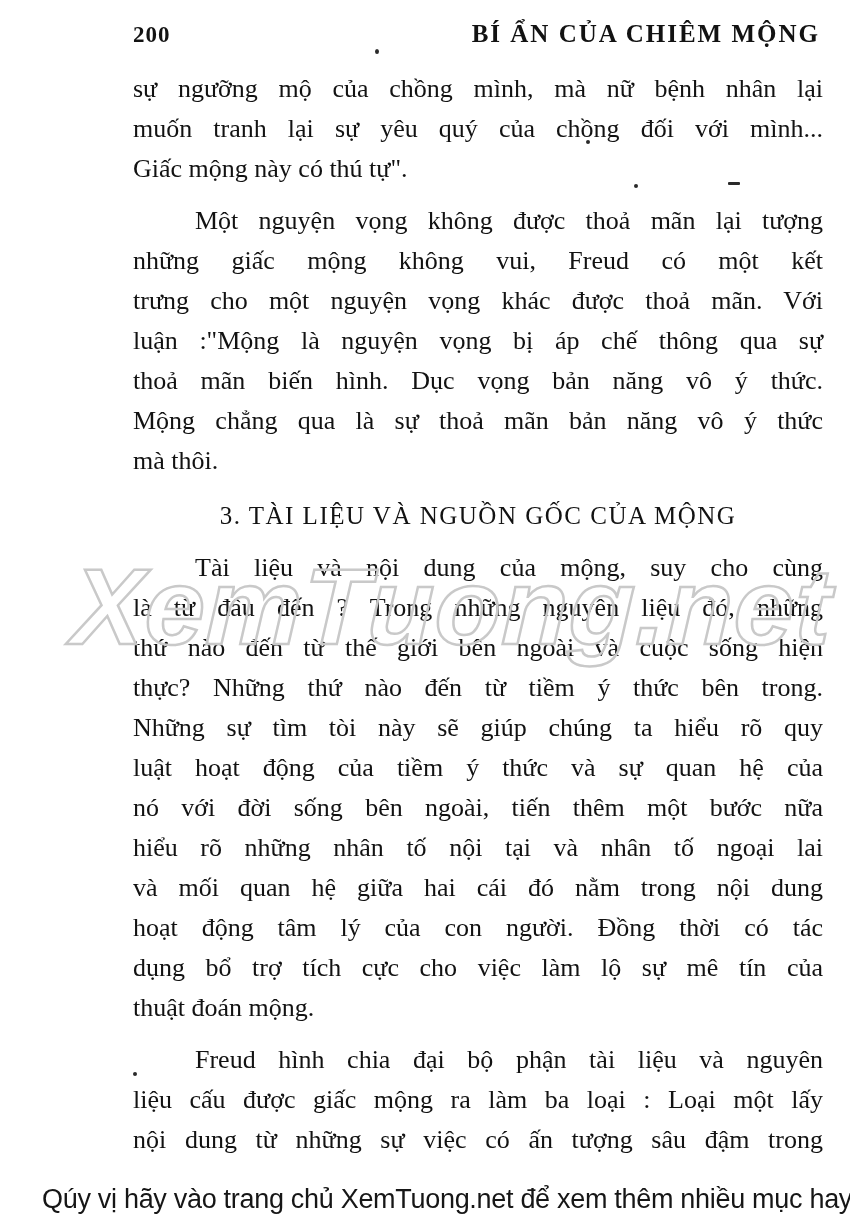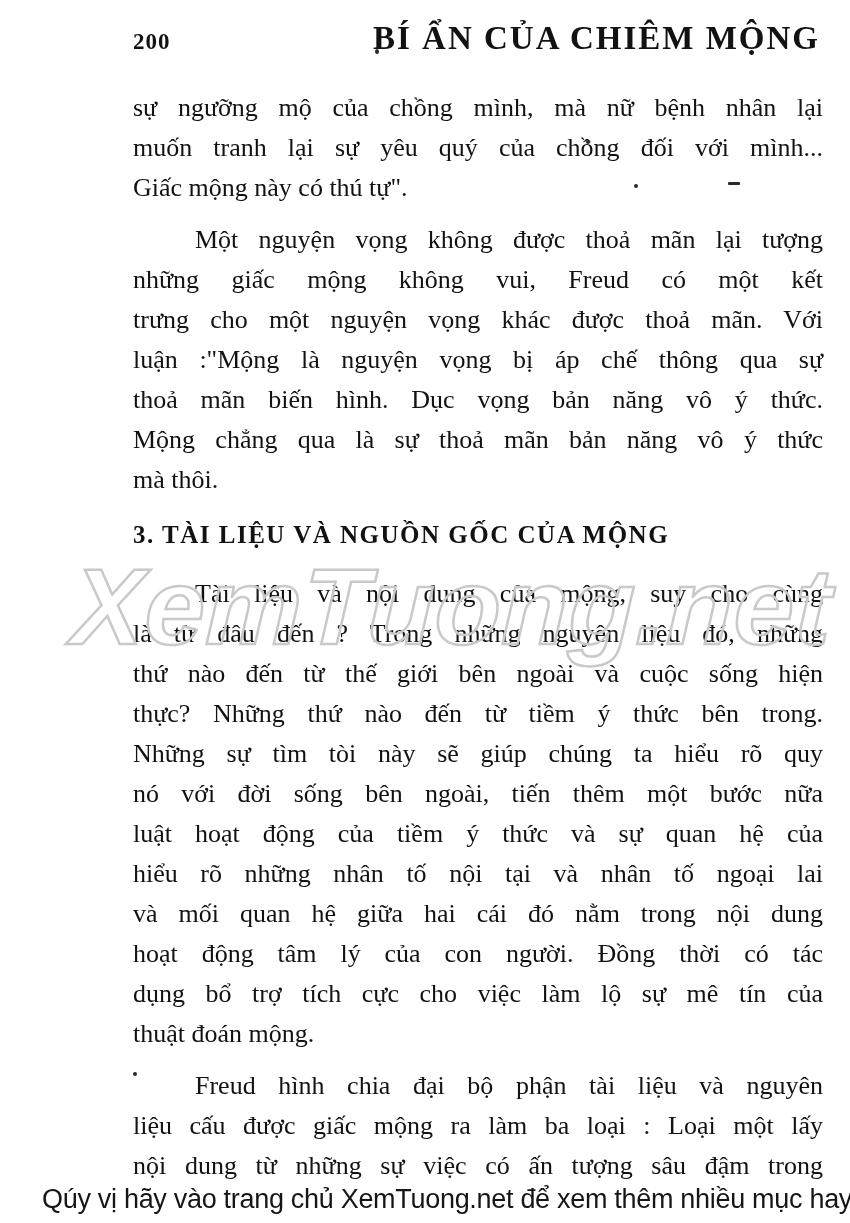--- a/index.html
+++ b/index.html
@@ -9,34 +9,35 @@
     font-family:"Liberation Serif","DejaVu Serif",serif;
     color:#121212;
   }
   
   .hdr{
     position:absolute;left:133px;right:30px;top:20px;
     display:flex;justify-content:space-between;align-items:baseline;
     font-weight:bold;
   }
   .pagenum{font-size:23px;letter-spacing:1px;}
-  .runtitle{font-size:33px;letter-spacing:2px;}
+  .runtitle{font-size:25px;letter-spacing:2px;}
   
   .bodytext{
-    position:absolute;left:133px;top:88px;width:690px;
+    position:absolute;left:133px;top:69px;width:690px;
     font-size:26px;line-height:40px;
   }
   .para{margin:0 0 12px 0;}
   .line{min-height:40px;}
   .line.j{text-align:justify;text-align-last:justify;}
   .line.indent{text-indent:62px;}
   .heading{
-    margin:18px 0 22px 0;
-    font-weight:bold;font-size:25px;line-height:34px;letter-spacing:1.5px;
+    margin:18px 0 15px 0;
+    font-weight:normal;font-size:25px;line-height:34px;letter-spacing:1.5px;
     white-space:nowrap;
+    text-align:center;
   }
   
   .watermark{
     position:absolute;left:72px;top:544px;
     font-family:"Liberation Sans","DejaVu Sans",sans-serif;
     font-size:108px;font-weight:700;font-style:italic;
     color:rgba(255,255,255,0.01);
     -webkit-text-stroke:2.5px #c9c9c9;
     transform:skewX(-2deg);
     white-space:nowrap;letter-spacing:1px;
@@ -81,22 +82,22 @@
       <div class="line j">Mộng chẳng qua là sự thoả mãn bản năng vô ý thức</div>
       <div class="line">mà thôi.</div>
     </div>
     <div class="heading">3. TÀI LIỆU VÀ NGUỒN GỐC CỦA MỘNG</div>
     <div class="para">
       <div class="line j indent">Tài liệu và nội dung của mộng, suy cho cùng</div>
       <div class="line j">là từ đâu đến ? Trong những nguyên liệu đó, những</div>
       <div class="line j">thứ nào đến từ thế giới bên ngoài và cuộc sống hiện</div>
       <div class="line j">thực?  Những thứ nào đến từ tiềm ý thức bên trong.</div>
       <div class="line j">Những sự tìm tòi này sẽ giúp chúng ta hiểu rõ quy</div>
+      <div class="line j">luật hoạt động của tiềm ý thức và sự quan hệ của</div>
       <div class="line j">nó với đời sống bên ngoài, tiến thêm một bước nữa</div>
-      <div class="line j">luật hoạt động của tiềm ý thức và sự quan hệ của</div>
       <div class="line j">hiểu rõ những nhân tố nội tại và nhân tố ngoại lai</div>
       <div class="line j">và mối quan hệ giữa hai cái đó nằm trong nội dung</div>
       <div class="line j">hoạt động tâm lý của con người. Đồng thời có tác</div>
       <div class="line j">dụng bổ trợ tích cực cho việc làm lộ sự mê tín của</div>
       <div class="line">thuật đoán mộng.</div>
     </div>
     <div class="para">
       <div class="line j indent">Freud hình chia đại bộ phận tài liệu và nguyên</div>
       <div class="line j">liệu cấu được giấc mộng ra làm ba loại : Loại một lấy</div>
       <div class="line j">nội dung từ những sự việc có ấn tượng sâu đậm trong</div>

